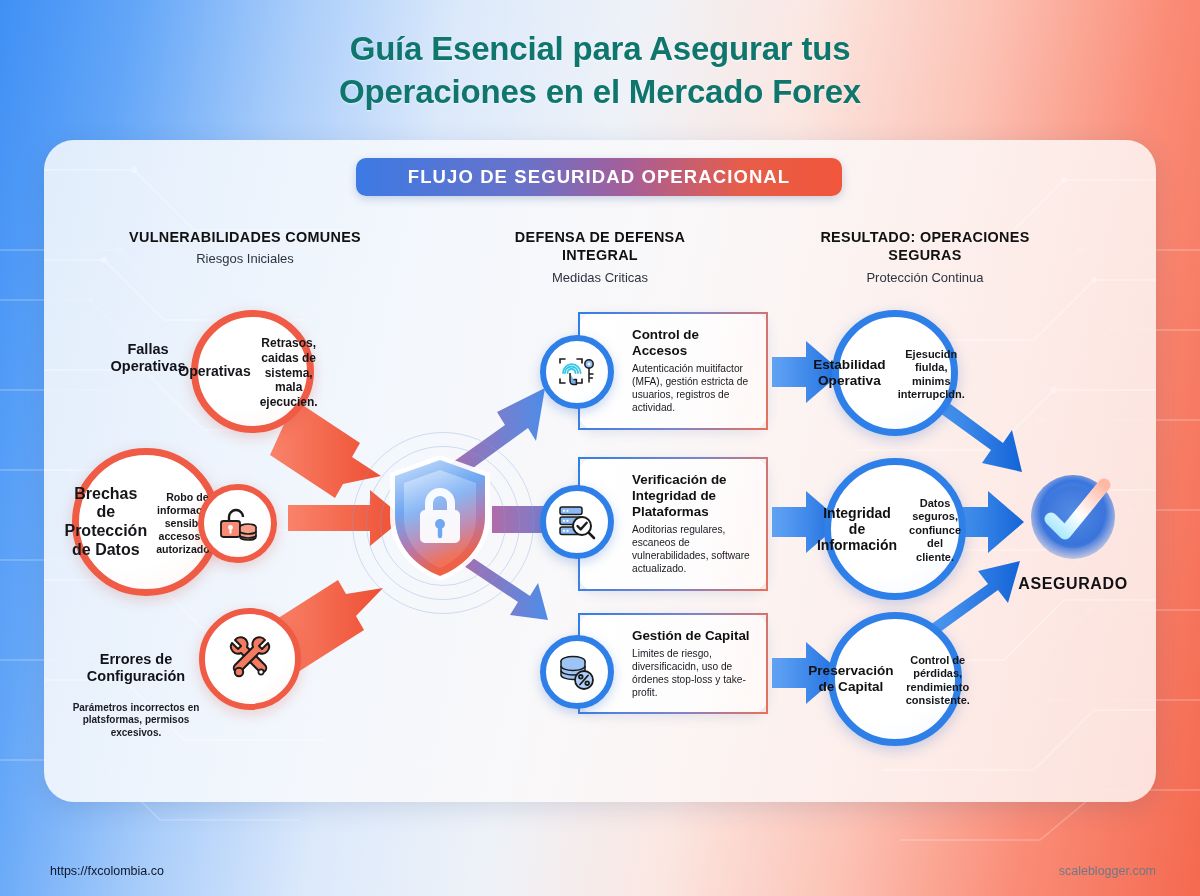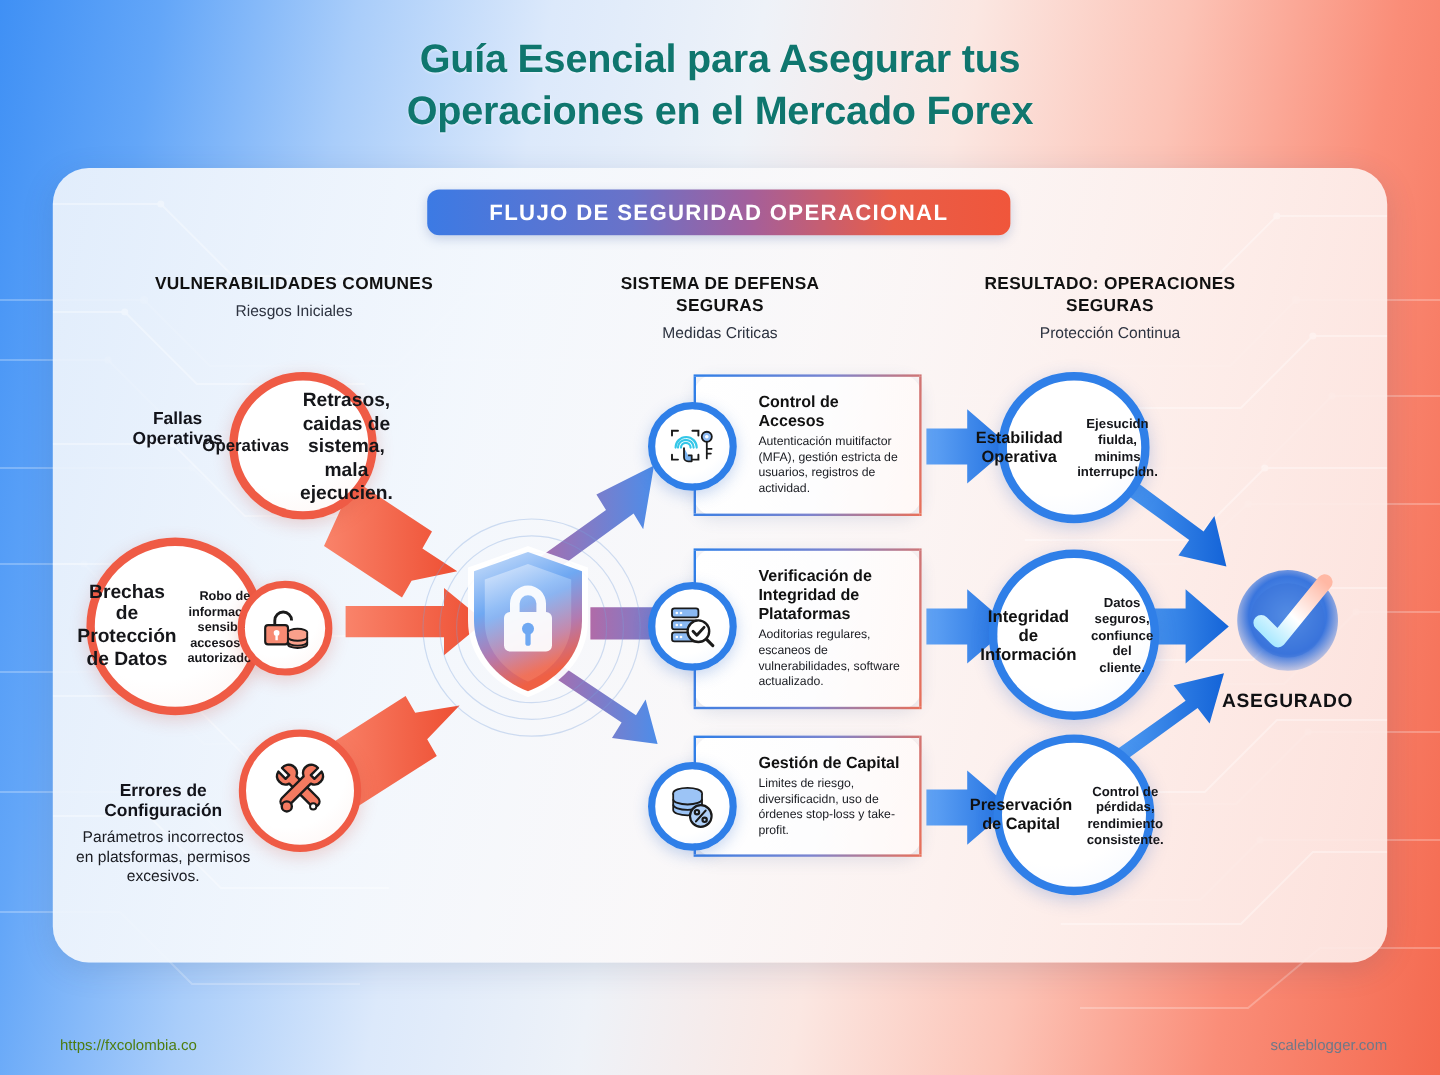--- a/index.html
+++ b/index.html
@@ -66,25 +66,25 @@
   .rcircle{
     position:absolute;border-radius:50%;
     background:radial-gradient(circle at 38% 30%,#ffffff 58%,#fdf3f1 100%);
     display:flex;flex-direction:row;align-items:center;justify-content:center;
     text-align:center;box-sizing:border-box;
     box-shadow:0 4px 14px rgba(200,70,50,.22);
   }
   .rcircle.big{border:7px solid #ef5b45;}
   .rcircle.ico{border:6px solid #ef5b45;}
   .rtitle{font-size:14px;font-weight:bold;color:#15161a;line-height:1.16;}
-  .rbody{font-size:16px;font-weight:bold;color:#15161a;line-height:1.22;margin-top:3px;padding:0 9px;}
+  .rbody{font-size:12px;font-weight:bold;color:#15161a;line-height:1.22;margin-top:3px;padding:0 9px;}
 
   .extlabel{position:absolute;text-align:center;}
   .extlabel .t{font-size:14.5px;font-weight:bold;color:#12131a;line-height:1.2;}
-  .extlabel .b{font-size:13px;font-weight:normal;color:#1a1c22;line-height:1.25;margin-top:4px;}
+  .extlabel .b{font-size:10px;font-weight:bold;color:#1a1c22;line-height:1.25;margin-top:16px;}
 
   
   .bcircle{
     position:absolute;border-radius:50%;
     background:radial-gradient(circle at 38% 28%,#ffffff 60%,#f2f7ff 100%);
     border:7px solid #2f7fe8;
     display:flex;flex-direction:row;align-items:center;justify-content:center;
     text-align:center;box-sizing:border-box;
     box-shadow:0 4px 14px rgba(40,100,200,.25);
   }
@@ -112,21 +112,21 @@
 
   
   #shield{position:absolute;left:382px;top:452px;width:116px;height:132px;z-index:4;}
   .ring{position:absolute;border-radius:50%;border:1.4px solid rgba(120,160,220,.33);}
 
   
   #finalwrap{position:absolute;left:1018px;top:473px;width:110px;text-align:center;z-index:6;}
   #finallabel{font-size:16px;font-weight:bold;color:#101114;letter-spacing:.6px;margin-top:6px;}
 
   
-  .foot{position:absolute;bottom:18px;font-size:12.5px;color:#4d7c0f;}
+  .foot{position:absolute;bottom:18px;font-size:12.5px;color:#0f172a;}
   #foot-l{left:50px;}
   #foot-r{right:44px;color:#6f7888;}
 </style>
 </head>
 <body>
 
 <div id="bg">
   <svg class="circuit" viewBox="0 0 1200 896" preserveAspectRatio="none">
     <g fill="none" stroke="#ffffff" stroke-width="1.6" opacity=".55">
       <path d="M-10 250 H120 L175 305 H330 L390 245 H560"></path>
@@ -195,21 +195,21 @@
 
 <div id="ribbon">
   <span>FLUJO DE SEGURIDAD OPERACIONAL</span>
 </div>
 
 <div id="ch-left" class="colhead">
   <div class="h1">VULNERABILIDADES COMUNES</div>
   <div class="h2">Riesgos Iniciales</div>
 </div>
 <div id="ch-mid" class="colhead">
-  <div class="h1">SISTEMA DE DEFENSA SEGURAS</div>
+  <div class="h1">DEFENSA DE DEFENSA INTEGRAL</div>
   <div class="h2">Medidas Criticas</div>
 </div>
 <div id="ch-right" class="colhead">
   <div class="h1">RESULTADO: OPERACIONES SEGURAS</div>
   <div class="h2">Protección Continua</div>
 </div>
 
 <svg class="layer" style="z-index:3" viewBox="0 0 1200 896">
   <defs>
     <linearGradient id="gRed" x1="0" y1="0" x2="1" y2="0">

